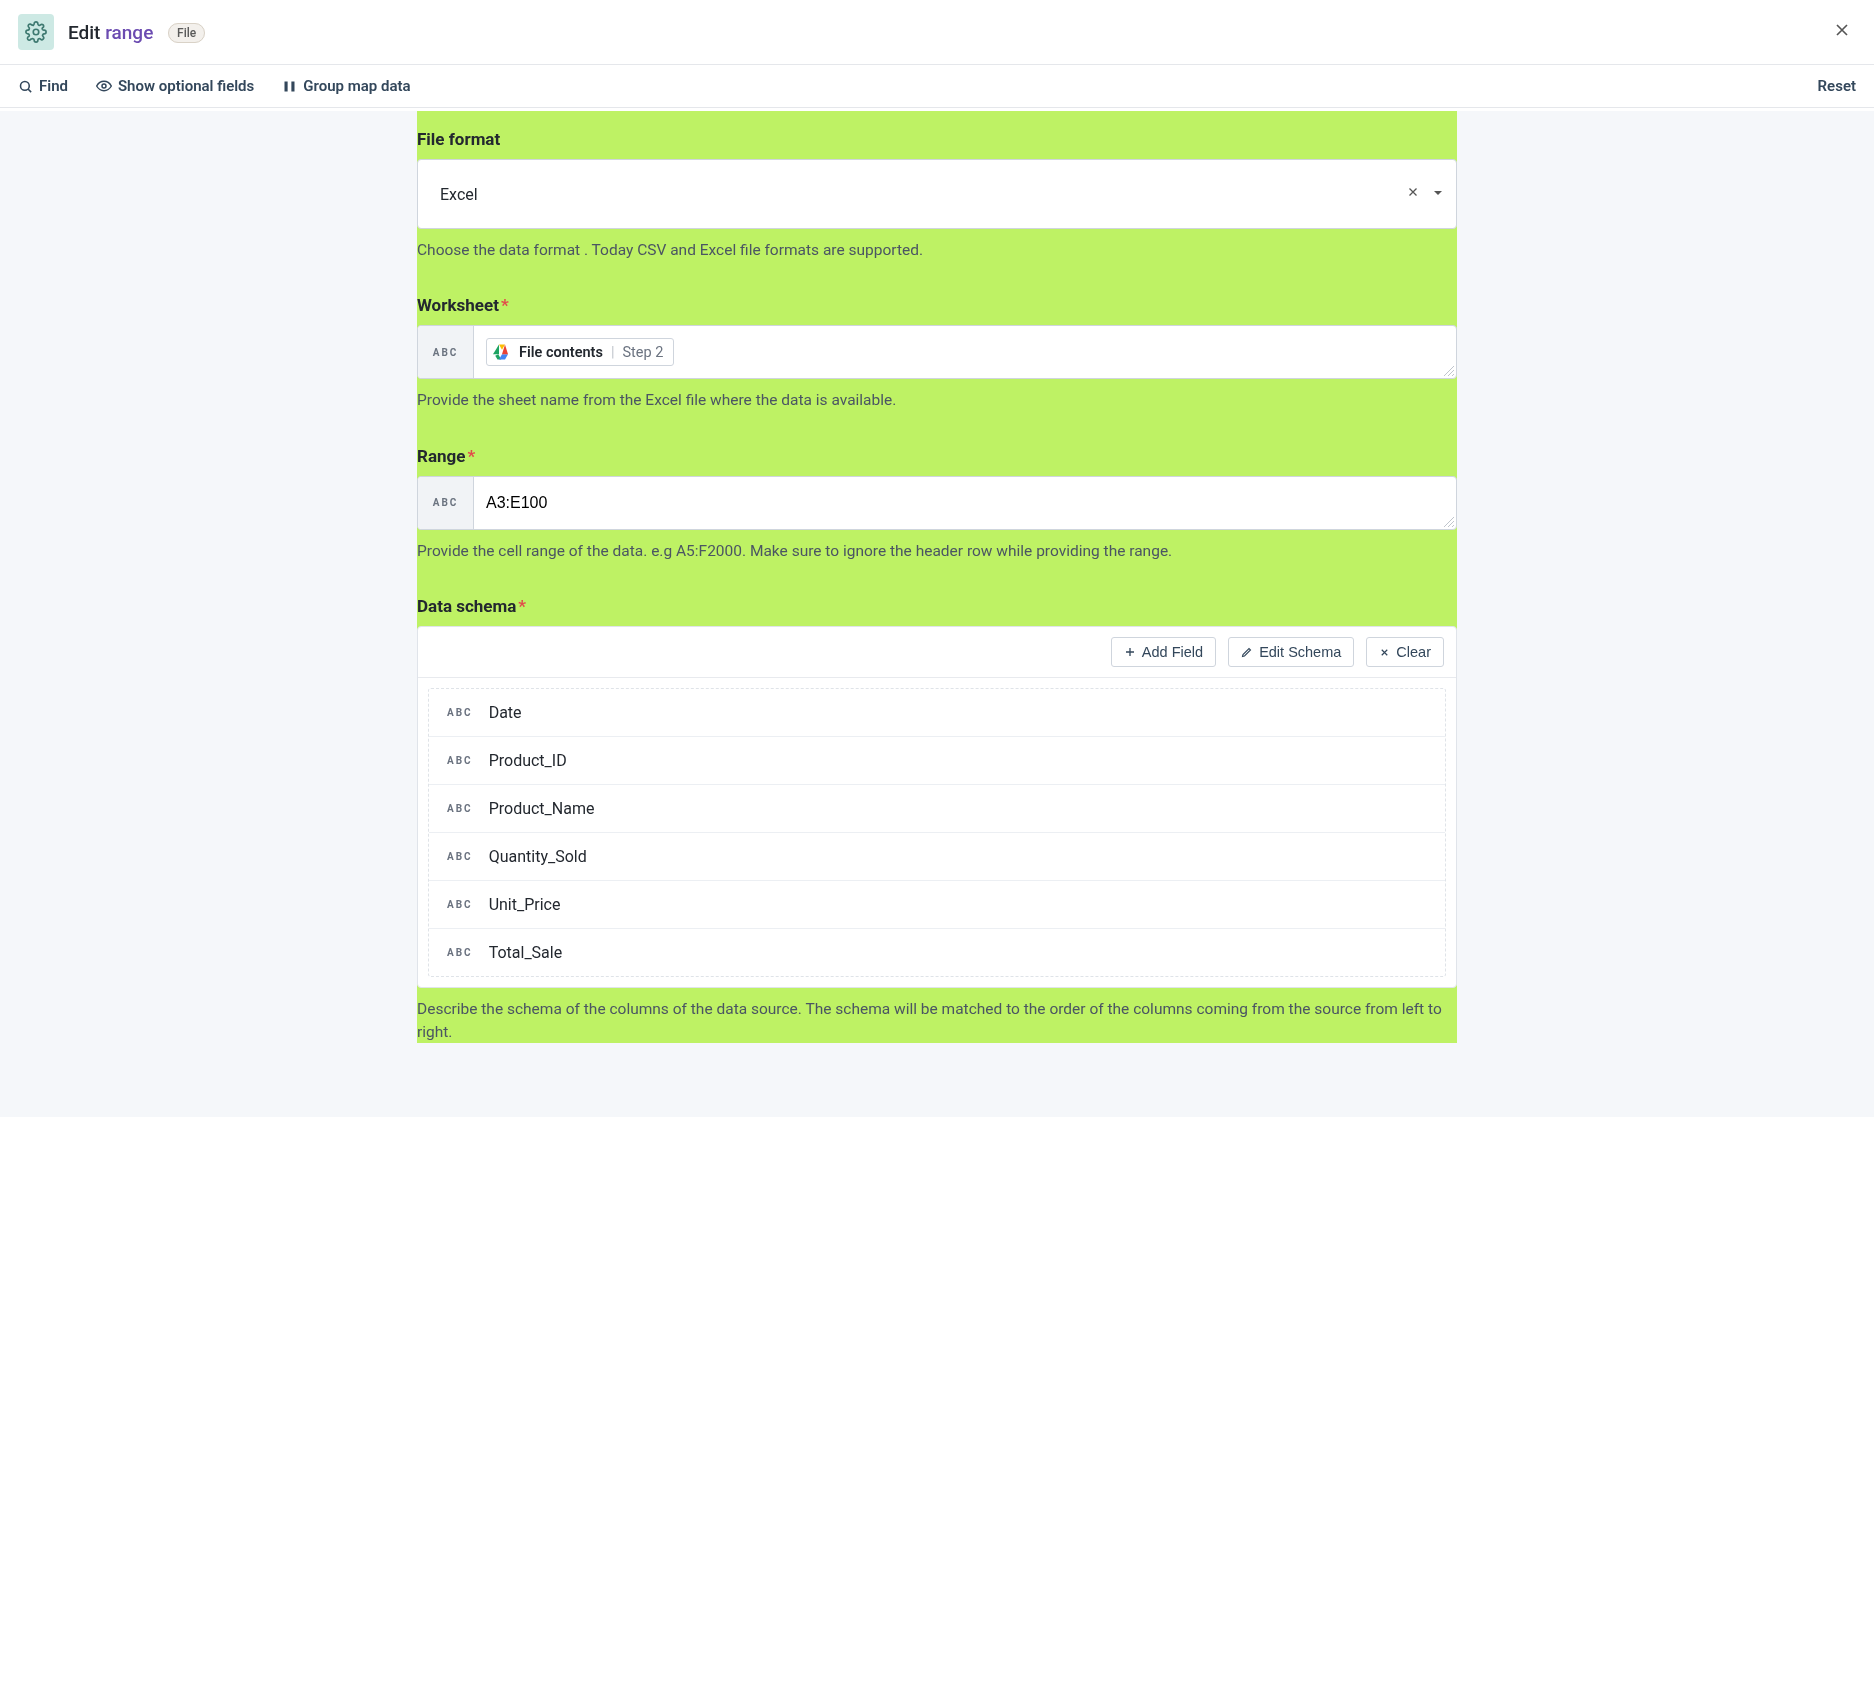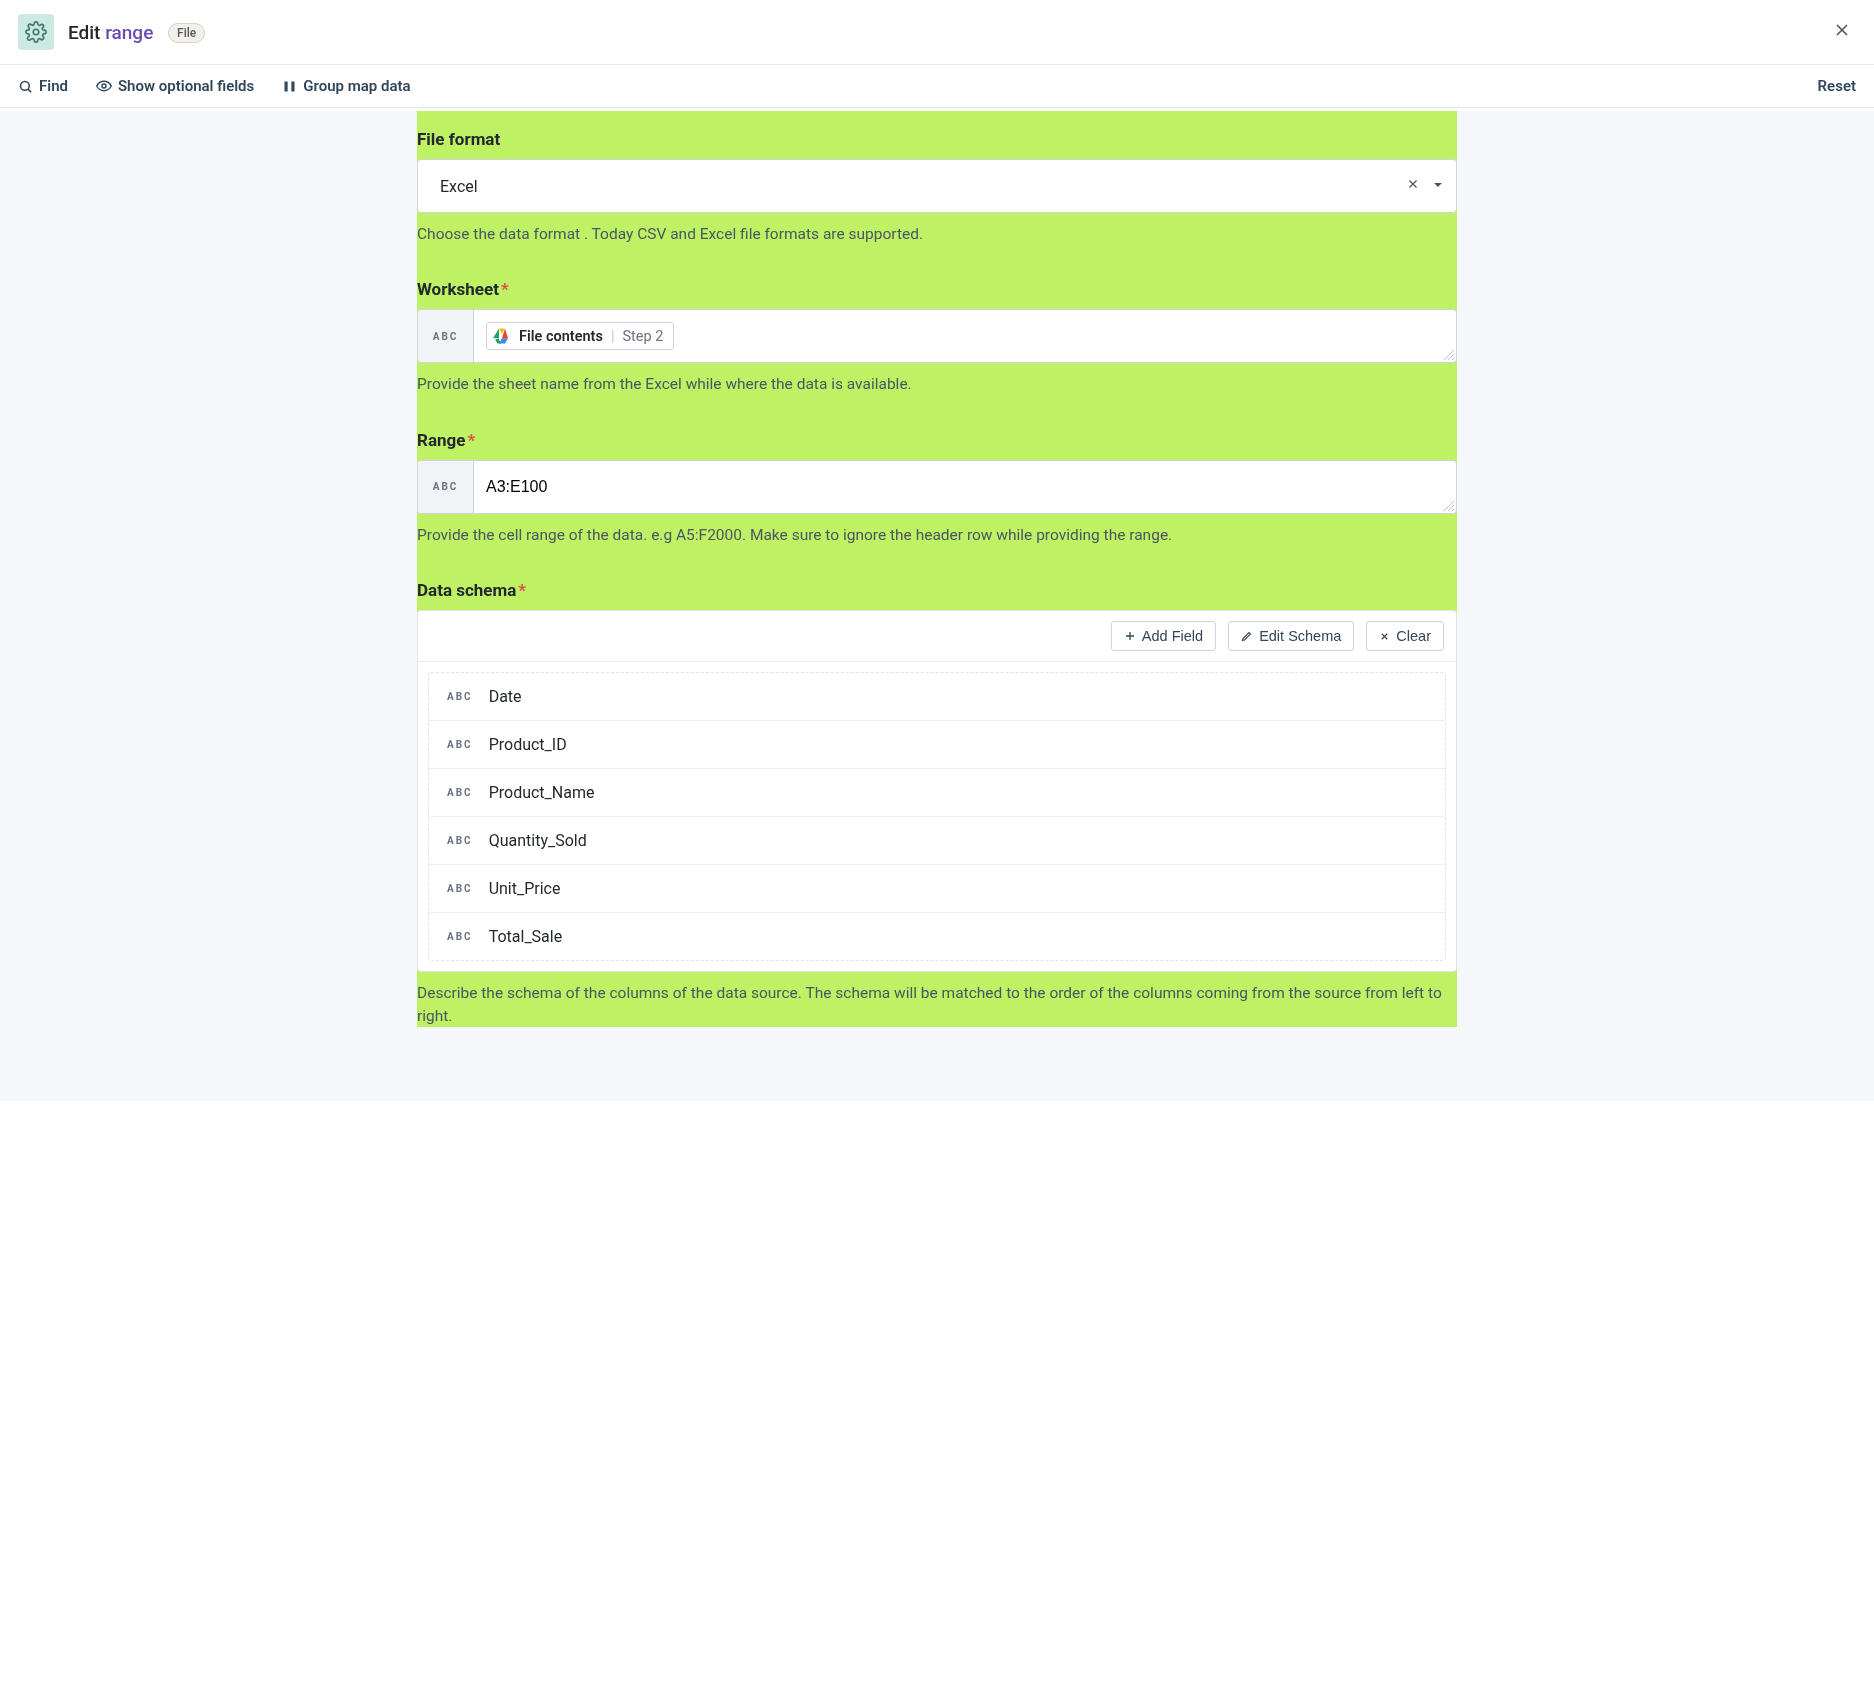--- a/index.html
+++ b/index.html
@@ -89,21 +89,21 @@
     .asterisk { color: #e24b4b; font-weight: 700; margin-left:2px; }
     .select-box, .input-row {
       border: 1px solid #cfd5dd;
       border-radius: 4px;
       background: #fff;
     }
     .select-box {
       display: flex;
       align-items: center;
       padding: 0 12px;
-      height: 54px;
+      height: 70px;
       gap: 36px;
     }
     .select-value { flex: 1; font-size: 16px; padding-left: 10px; }
     .select-actions { display:flex; gap:12px; align-items:center; color:#555;}
     .input-row {
       display: flex;
       align-items: stretch;
       min-height: 54px;
       position: relative;
     }
@@ -291,21 +291,21 @@
             </span>
             <span style="font-weight:600;">File contents</span>
             <span class="pill-sep">|</span>
             <span class="pill-step">Step 2</span>
           </span>
           <svg class="resize-handle" viewBox="0 0 10 10">
               <path d="M0 10L10 0M4 10L10 4M8 10L10 8" stroke="#c0c5cc" stroke-width="1"></path>
             </svg>
         </div>
       </div>
-      <div class="helper">Provide the sheet name from the Excel while where the data is available.</div>
+      <div class="helper">Provide the sheet name from the Excel file where the data is available.</div>
     </div>
 
     <div class="section">
       <div class="field-label"><span>Range</span><span class="asterisk">*</span></div>
       <div class="input-row">
         <div class="abc-prefix">ABC</div>
         <div class="input-cell">
           <input type="text" value="A3:E100" style="">
           <svg class="resize-handle" viewBox="0 0 10 10">
               <path d="M0 10L10 0M4 10L10 4M8 10L10 8" stroke="#c0c5cc" stroke-width="1"></path>

